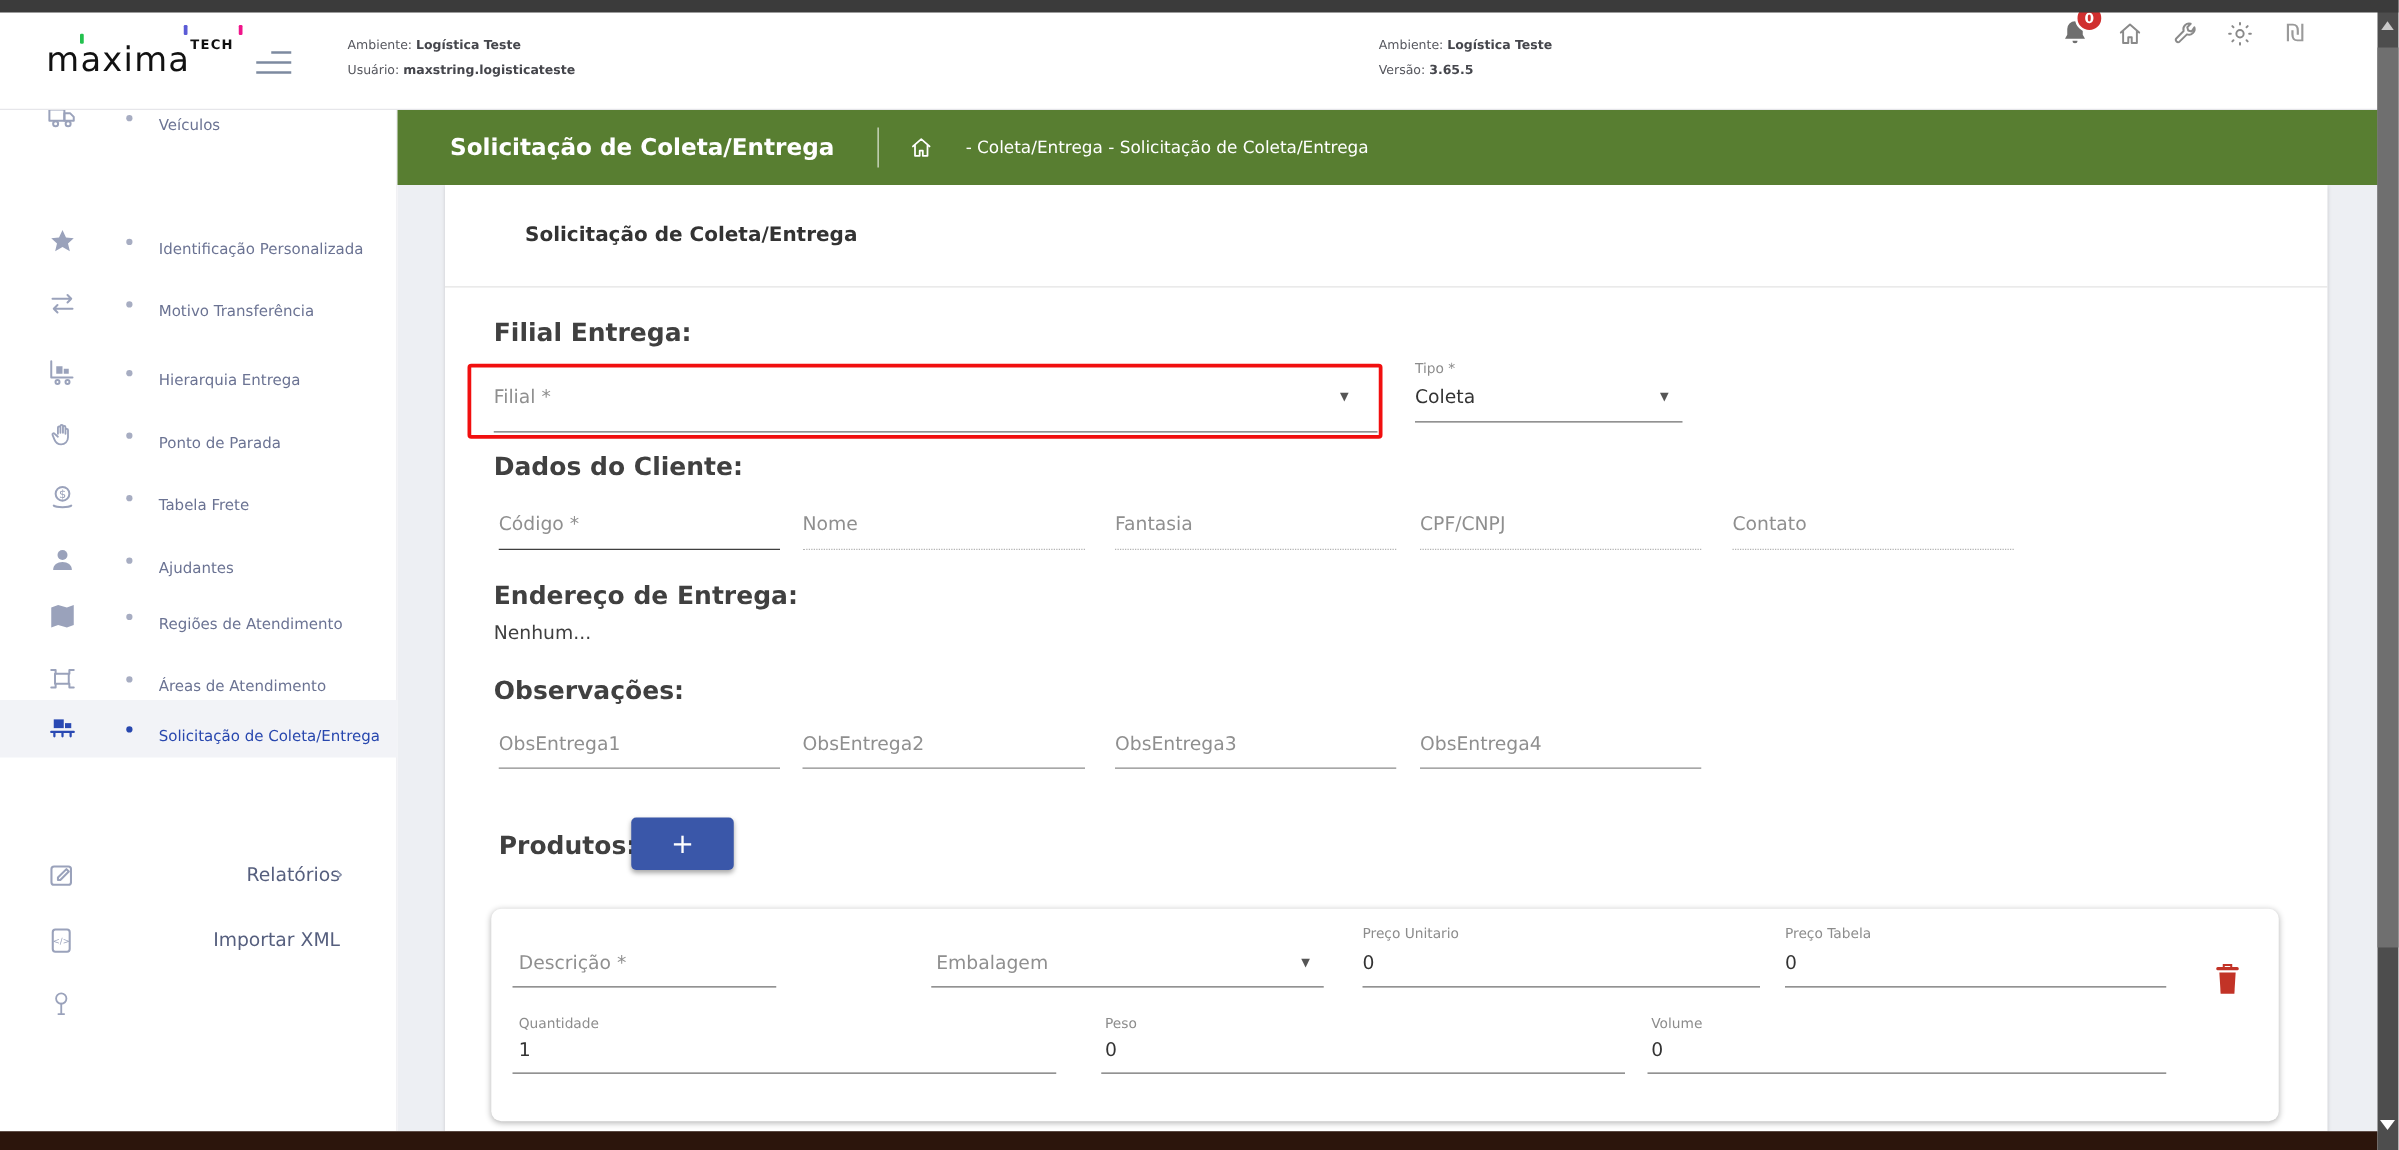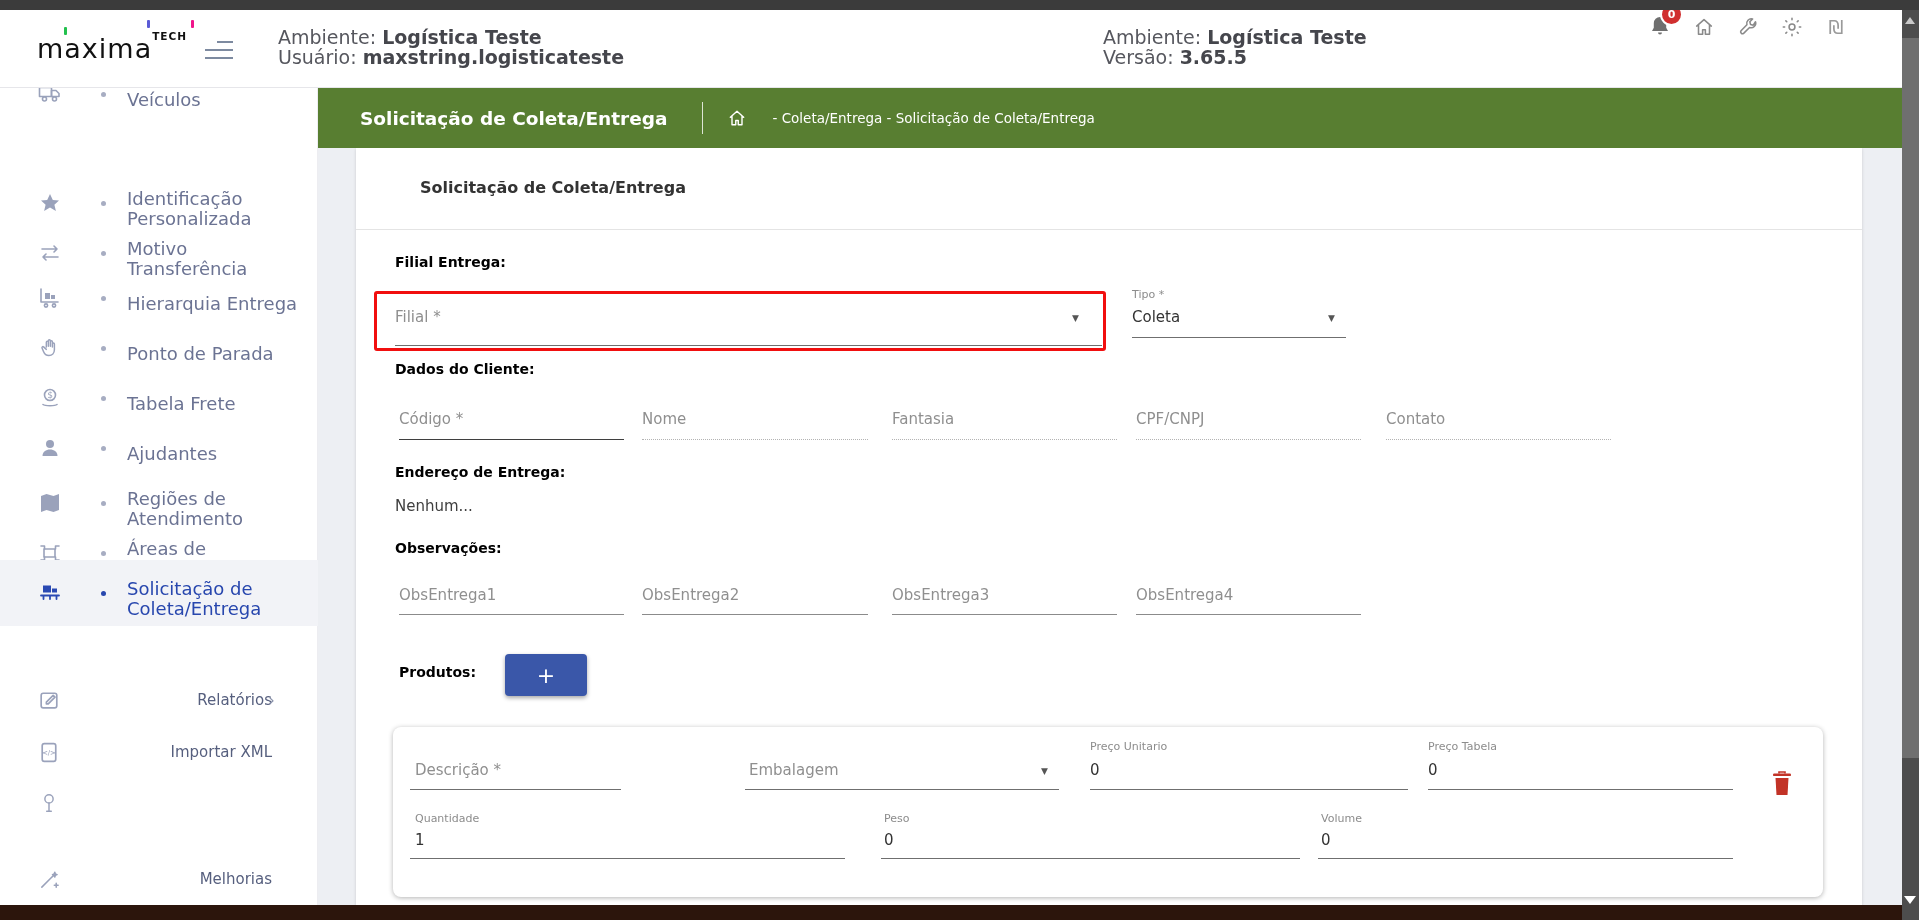--- a/index.html
+++ b/index.html
@@ -23,55 +23,55 @@
   .logo-sub { font-size:10.5px; font-weight:bold; color:#111; vertical-align:18px; letter-spacing:1px; position:relative; }
   .tick { position:absolute; width:3px; height:8px; border-radius:1px; }
   .tick.green { left:27px; top:-3px; background:#23c14e; }
   .tick.indigo { left:-5px; top:-10px; background:#5b5bd6; }
   .tick.pink { right:-7px; top:-10px; background:#f0148a; }
   .burger { position:absolute; left:205px; top:31px; width:28px; cursor:pointer; }
   .burger i { display:block; height:2px; background:#7d8aa0; margin-bottom:6px; }
   .burger i:nth-child(1){ width:16px; margin-left:12px; }
   .burger i:nth-child(2){ width:28px; }
   .burger i:nth-child(3){ width:28px; margin-bottom:0; }
-  .envblock { position:absolute; top:17px; font-size:19px; line-height:20px; color:#56575e; }
+  .envblock { position:absolute; top:17px; font-size:10px; line-height:20px; color:#56575e; }
   .envblock b { color:#45464c; }
   .env1 { left:278px; } .env2 { left:1103px; }
   .hicons { position:absolute; left:1648px; top:2px; display:flex; gap:20px; }
   .hicon { position:relative; width:24px; height:30px; display:flex; align-items:center; justify-content:center; cursor:pointer; }
   .badge { position:absolute; left:12px; top:-9px; width:23px; height:23px; border-radius:50%; background:#d02f2f; border:2px solid #fff; color:#fff; font-size:11px; font-weight:bold; display:flex; align-items:center; justify-content:center; z-index:31; }
   .shekel { font-size:19px; color:#9a9a9a; }
 
   
   .greenbar { position:absolute; left:318px; top:88px; width:1584px; height:60px; background:#587e31; z-index:15; display:flex; align-items:center; }
   .gb-title { margin-left:42px; font-size:18.5px; font-weight:bold; color:#fff; }
   .gb-div { margin-left:34px; width:1px; height:32px; background:rgba(255,255,255,.8); }
   .gb-home { margin-left:24px; display:flex; align-items:center; }
   .gb-crumb { margin-left:26px; font-size:13.5px; color:#fff; }
 
   
   .sidebar { position:absolute; left:0; top:10px; width:318px; height:895px; background:#fff; border-right:1px solid #ededf1; z-index:5; }
   .sb-item { position:absolute; left:0; width:318px; display:flex; align-items:center; cursor:pointer; }
   .sb-ic { width:24px; height:24px; margin-left:38px; flex:0 0 24px; display:flex; align-items:center; justify-content:center; }
   .sb-dot { width:5px; height:5px; border-radius:50%; background:#a7adc2; margin-left:39px; flex:0 0 5px; }
-  .sb-txt { margin-left:21px; width:180px; font-size:18px; line-height:20px; color:#6b7393;margin-top:12px; }
+  .sb-txt { margin-left:21px; width:180px; font-size:12px; line-height:20px; color:#6b7393;margin-top:12px; }
   .sb-item.active { background:#f2f3f7; padding:7px 0; }
   .sb-item.active .sb-txt { color:#2847ae; }
   .sb-item.active .sb-dot { background:#2847ae; }
   .sb-menu-item { position:absolute; left:0; width:318px; display:flex; align-items:center; cursor:pointer; }
   .sb-menu-ic { width:26px; height:26px; margin-left:36px; flex:0 0 26px; display:flex; align-items:center; justify-content:center; }
   .sb-menu-txt { margin-left:20px; width:190px; font-size:15px; line-height:21px; color:#565f7e;text-align:right; }
   .sb-chev { position:absolute; left:268px; font-size:17px; color:#8b93ab; }
 
   
   .content { position:absolute; left:318px; top:148px; width:1584px; height:757px; background:#edeff3; z-index:4; }
   .panel { position:absolute; left:38px; top:0; width:1506px; height:757px; background:#fff; box-shadow:0 1px 3px rgba(0,0,0,.15); }
   .p-title { position:absolute; left:64px; top:30px; font-size:16px; font-weight:bold; color:#333; }
   .p-div { position:absolute; left:0; top:81px; width:1506px; border-bottom:1px solid #e4e4e4; }
-  .hd { position:absolute; font-size:14px; font-weight:bold; color:#000000; }
+  .hd { position:absolute; font-size:20px; font-weight:bold; color:#404040; }
   .lbl { position:absolute; font-size:15px; color:#8f8f8f; }
   .val { position:absolute; font-size:15px; color:#333; }
   .sm { position:absolute; font-size:11px; color:#8c8c8c; }
   .ul { position:absolute; height:0; border-bottom:1px solid #6f6f6f; }
   .ul.dark { border-bottom:1px solid #3f3f3f; }
   .ul.dotted { border-bottom:1px dotted #b3b3b3; }
   .ul.grey { border-bottom:1px solid #8b8b8b; }
   .caret { position:absolute; font-size:9px; color:#555; }
   .annot { position:absolute; left:18px; top:143px; width:732px; height:60px; border:3px solid #f10f0f; border-radius:3px; z-index:9; pointer-events:none; }
   .addbtn { position:absolute; left:149px; top:506px; width:82px; height:42px; background:#3a57a9; border-radius:4px; box-shadow:0 2px 4px rgba(0,0,0,.35); color:#fff; font-size:22px; display:flex; align-items:center; justify-content:center; cursor:pointer; }
@@ -215,28 +215,20 @@
       <span class="sb-menu-txt">Importar XML</span>
     </div>
     <div class="sb-menu-item" style="top:780px">
       <span class="sb-menu-ic">
           <svg class="i" width="22" height="22" viewBox="0 0 24 24">
             <circle cx="12" cy="7.5" r="4.5"></circle>
             <path d="M12 12v9M9.5 21h5"></path>
           </svg>
         </span>
     </div>
-    <div class="sb-menu-item" style="top:856px">
-      <span class="sb-menu-ic">
-          <svg class="i" width="23" height="23" viewBox="0 0 24 24">
-            <path d="M4 20L13.5 10.5M13.5 10.5l2.3-2.3M17.5 4.5l.6 1.8 1.8.6-1.8.6-.6 1.8-.6-1.8-1.8-.6 1.8-.6zM19 16v4M17 18h4"></path>
-          </svg>
-        </span>
-      <span class="sb-menu-txt">Melhorias</span>
-    </div>
   </nav>
 
   <main class="content">
     <section class="panel">
       <h1 class="p-title">Solicitação de Coleta/Entrega</h1>
       <div class="p-div"></div>
 
       <div class="hd" style="left:39px; top:106px">Filial Entrega:</div>
       <div class="annot"></div>
       <div>

